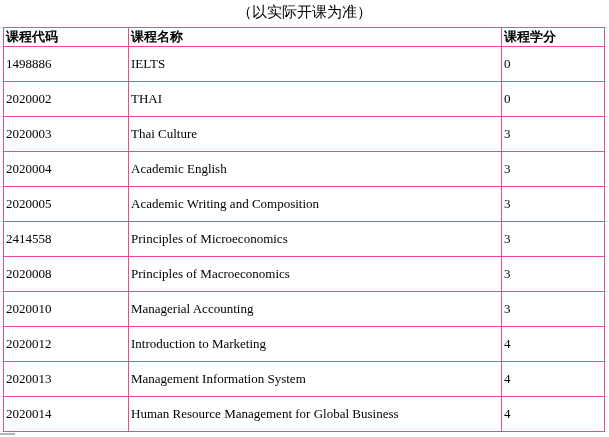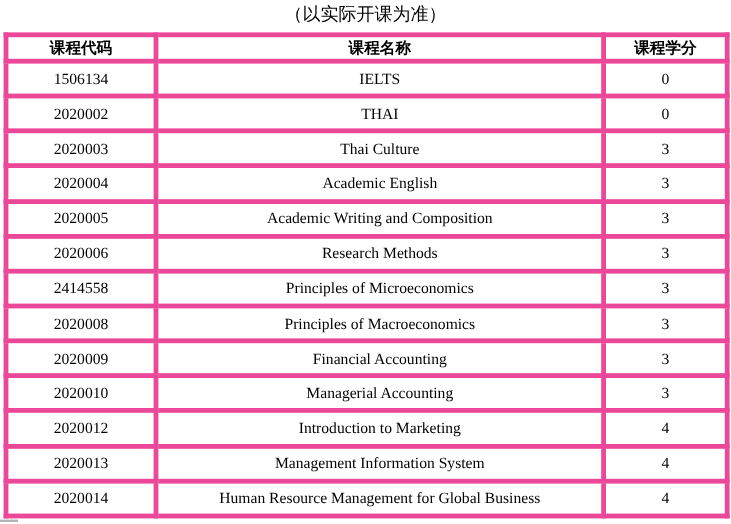--- a/index.html
+++ b/index.html
@@ -26,22 +26,22 @@
     position: absolute;
     left: 3px;
     top: 27px;
     width: 601px;
     height: 405px;
     border-collapse: collapse;
     table-layout: fixed;
   }
   .course-table th,
   .course-table td {
-    border: 4px solid #ec4899;
-    text-align: center;
+    border: 1px solid #ec4899;
+    text-align: left;
     vertical-align: middle;
     padding: 0 2px;
     font-size: 13px;
     white-space: nowrap;
     overflow: hidden;
   }
   .course-table th {
     font-weight: 700;
     font-size: 13px;
   }
@@ -72,21 +72,21 @@
     </colgroup>
     <thead>
       <tr>
         <th>课程代码</th>
         <th>课程名称</th>
         <th>课程学分</th>
       </tr>
     </thead>
     <tbody>
         <tr>
-    <td>1506134</td>
+    <td>1498886</td>
     <td>IELTS</td>
     <td>0</td>
   </tr>
         <tr>
     <td>2020002</td>
     <td>THAI</td>
     <td>0</td>
   </tr>
         <tr>
     <td>2020003</td>
@@ -97,37 +97,27 @@
     <td>2020004</td>
     <td>Academic English</td>
     <td>3</td>
   </tr>
         <tr>
     <td>2020005</td>
     <td>Academic Writing and Composition</td>
     <td>3</td>
   </tr>
         <tr>
-    <td>2020006</td>
-    <td>Research Methods</td>
-    <td>3</td>
-  </tr>
-        <tr>
     <td>2414558</td>
     <td>Principles of Microeconomics</td>
     <td>3</td>
   </tr>
         <tr>
     <td>2020008</td>
     <td>Principles of Macroeconomics</td>
-    <td>3</td>
-  </tr>
-        <tr>
-    <td>2020009</td>
-    <td>Financial Accounting</td>
     <td>3</td>
   </tr>
         <tr>
     <td>2020010</td>
     <td>Managerial Accounting</td>
     <td>3</td>
   </tr>
         <tr>
     <td>2020012</td>
     <td>Introduction to Marketing</td>

